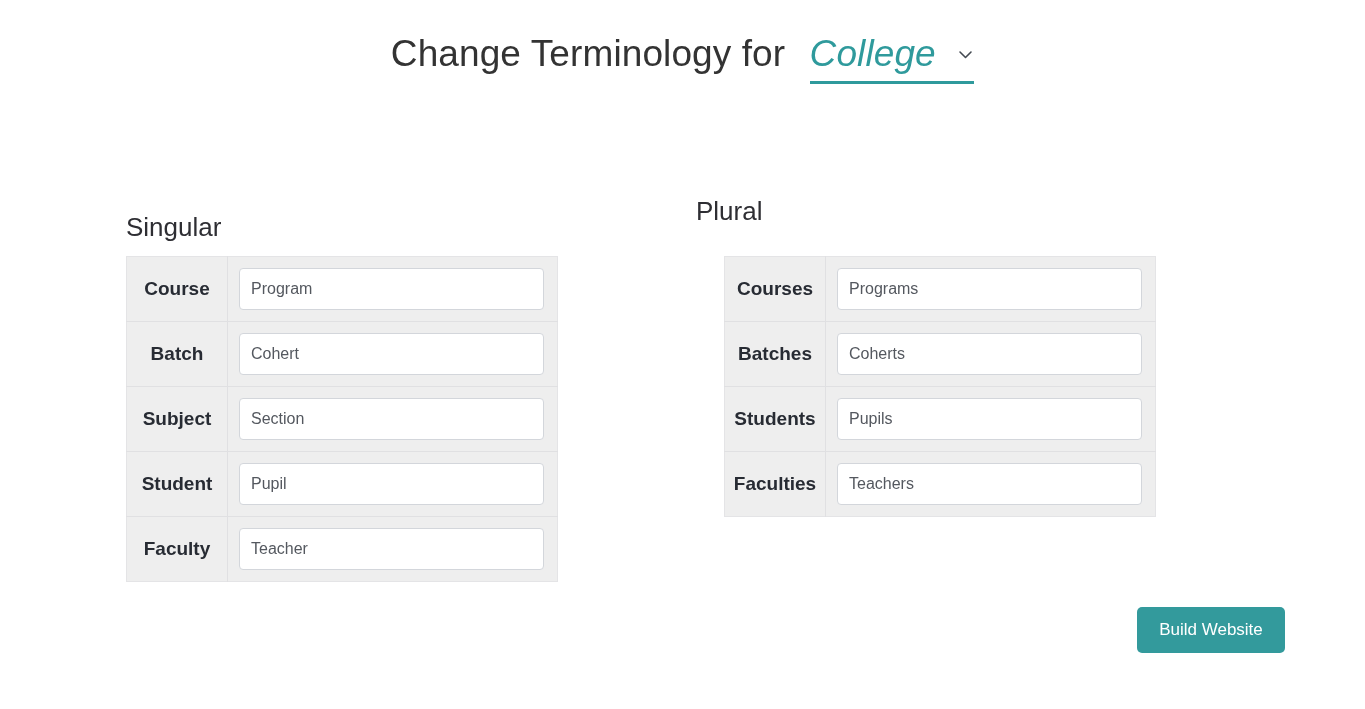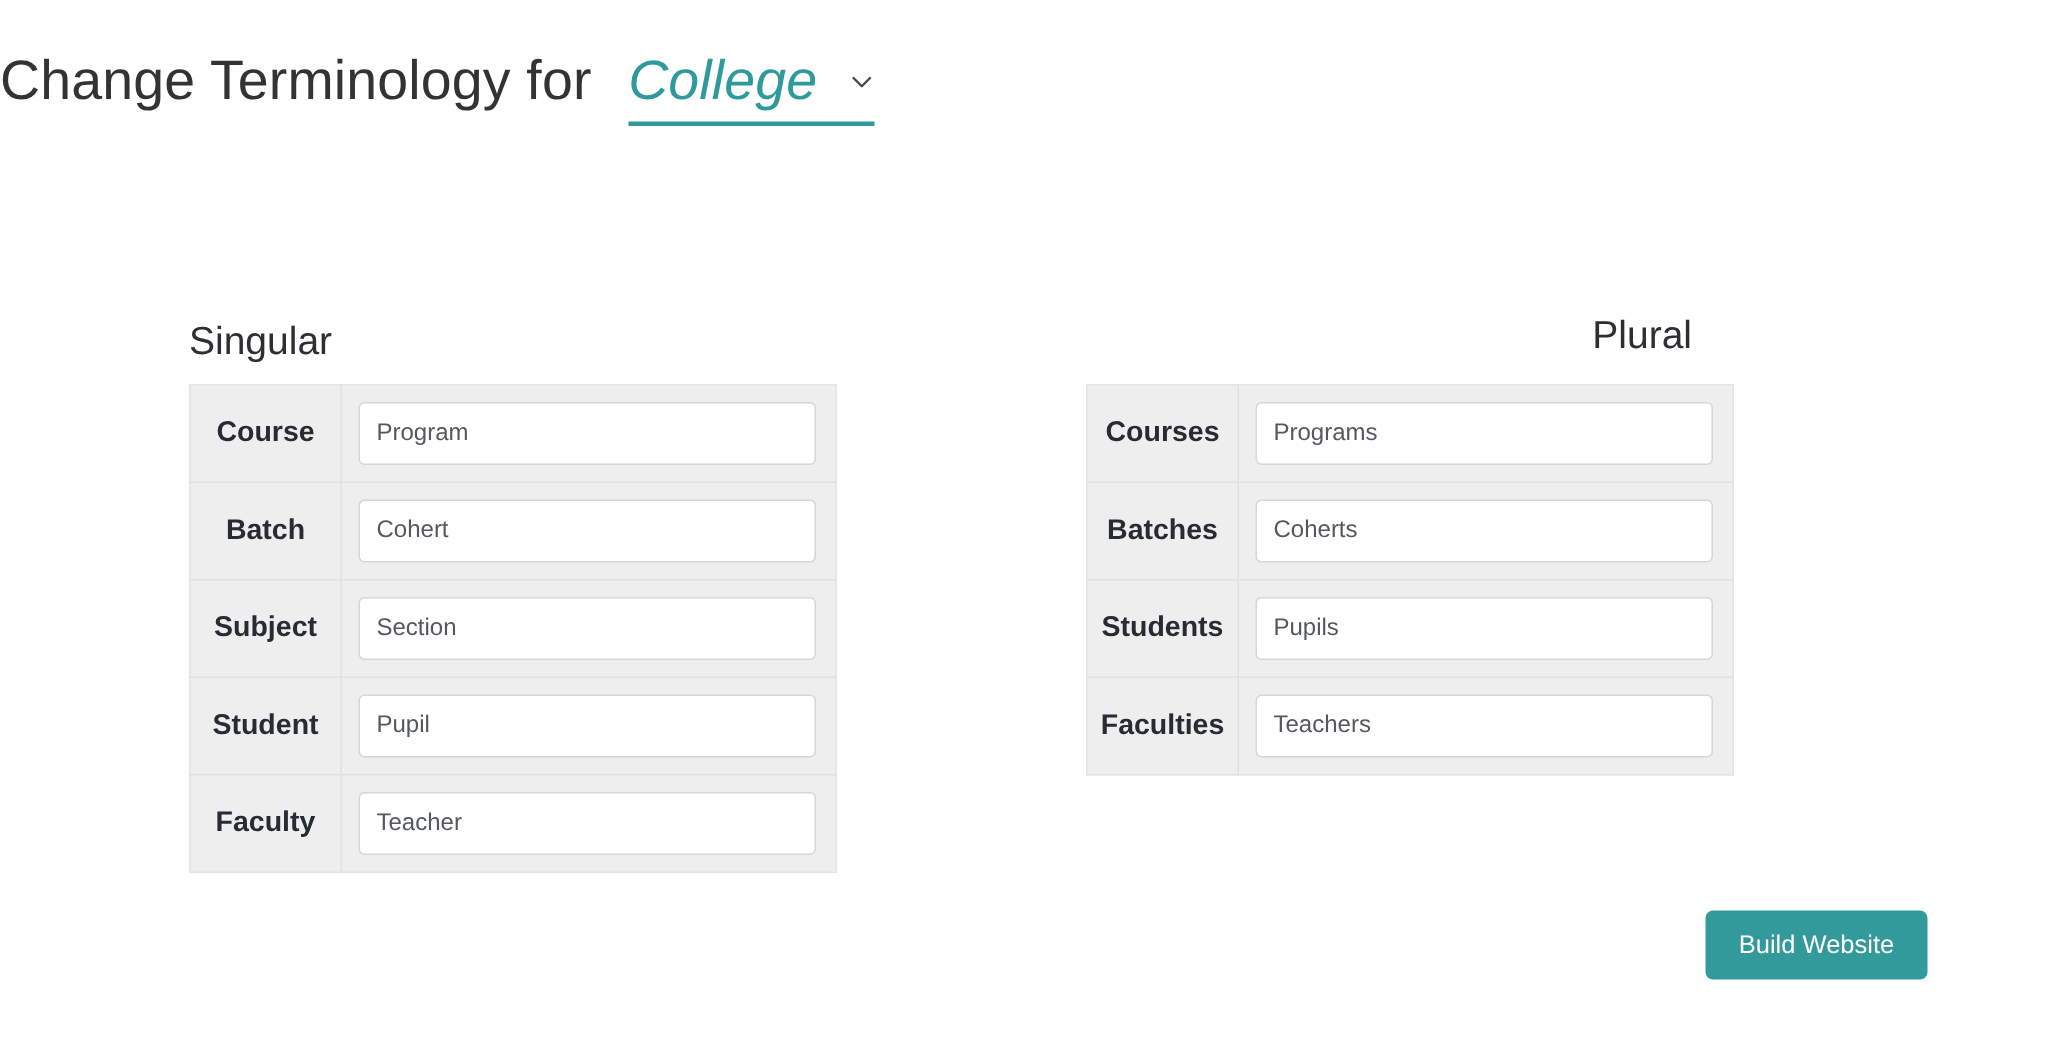--- a/index.html
+++ b/index.html
@@ -20,20 +20,21 @@
     height: 709px;
     background: #ffffff;
   }
 
   
   .page-title {
     position: absolute;
     left: 0;
     top: 33px;
     width: 1365px;
+    text-align: center;
     font-size: 37px;
     font-weight: 400;
     color: #333333;
     letter-spacing: 0.1px;
     white-space: nowrap;
   }
   .title-static { color: #333333; }
   .entity-select {
     display: inline-block;
     position: relative;
@@ -61,21 +62,21 @@
 
   
   .col-heading {
     position: absolute;
     font-size: 26px;
     font-weight: 400;
     color: #2e2e33;
     white-space: nowrap;
   }
   .heading-singular { left: 126px; width: 432px; top: 212px; text-align: left; }
-  .heading-plural   { left: 696px; width: 432px; top: 208px; text-align: right; }
+  .heading-plural   { left: 696px; width: 432px; top: 196px; text-align: left; }
 
   
   .term-table {
     position: absolute;
     top: 256px;
     width: 432px;
     border: 1px solid #e4e4e6;
     border-collapse: collapse;
     background: #eeeeee;
     table-layout: fixed;

